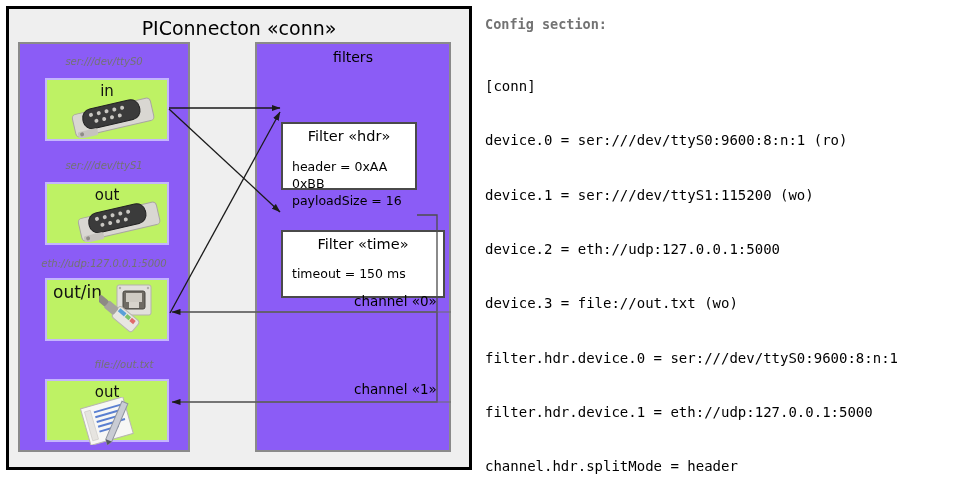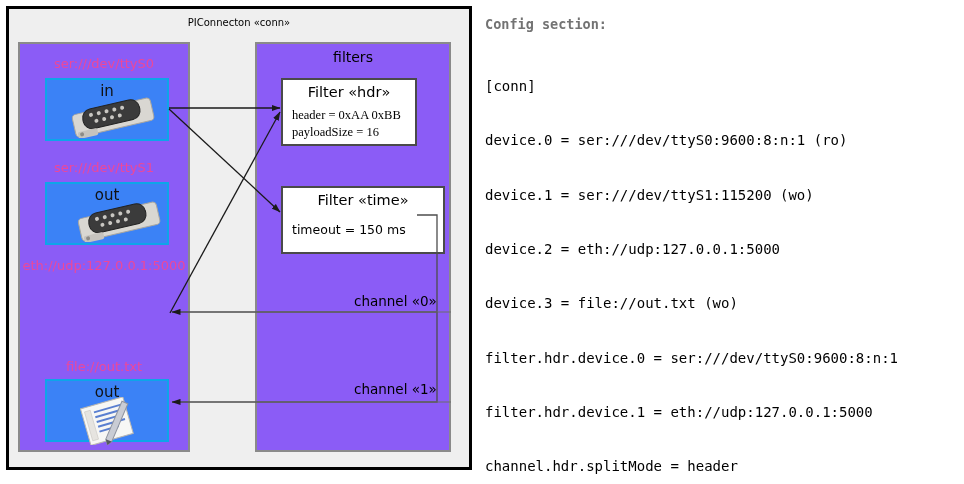--- a/index.html
+++ b/index.html
@@ -29,21 +29,21 @@
     background: #efefef;
     border: 3px solid #000000;
     box-sizing: border-box;
   }
 
   .outer-title {
     position: absolute;
     left: 0; top: 8px;
     width: 100%;
     text-align: center;
-    font-size: 10px;
+    font-size: 19px;
     color: #000;
   }
 
   .group-box {
     position: absolute;
     background: #8b5cf6;
     border: 2px solid #8a8a8a;
     box-sizing: border-box;
   }
   #devices-group {
@@ -59,29 +59,30 @@
     left: 0; top: 5px;
     width: 100%;
     text-align: center;
     font-size: 14px;
     color: #000;
   }
 
   .device-label {
     position: absolute;
     text-align: center;
-    font-size: 13px;
-    color: #ec4899;
+    font-size: 10px;
+    color: #737373;
     white-space: nowrap;
+    font-style: italic;
   }
 
   .device-box {
     position: absolute;
-    background: #3b82f6;
-    border: 2px solid #0ea5e9;
+    background: #bef264;
+    border: 2px solid #c4b5fd;
     box-sizing: border-box;
     text-decoration: underline;
   }
   .device-dir {
     position: absolute;
     top: 2px;
     left: 0;
     width: 100%;
     text-align: center;
     font-size: 15px;
@@ -98,20 +99,21 @@
   .icon-wrap {
     position: absolute;
     pointer-events: none;
   }
 
   .filter-box {
     position: absolute;
     background: #ffffff;
     border: 2px solid #4a4a4a;
     box-sizing: border-box;
+    margin-top: 44px;
   }
   .filter-title {
     position: absolute;
     top: 4px; left: 0;
     width: 100%;
     text-align: center;
     font-size: 14.5px;
     color: #000;
   }
   .filter-attrs {
@@ -219,22 +221,43 @@
           <circle cx="49" cy="21" r="2" fill="#c9c7c2"></circle>
           <circle cx="57" cy="21" r="2" fill="#c9c7c2"></circle>
           <rect x="12" y="28" width="20" height="7" rx="2" fill="#c6c3be"></rect>
           <circle cx="16" cy="31" r="2" fill="#8e8b86"></circle>
         </g>
       </svg>
     </span>
   </div>
 
   <div class="device-label" style="left:18px; top:258px; width:172px;">eth://udp:127.0.0.1:5000</div>
-
-  <div class="device-label" style="left:18px; top:359px; width:172px;">file://out.txt</div>
+  <div class="device-box" style="left:45px; top:278px; width:124px; height:63px;">
+    <div class="device-dir left">out/in</div>
+    <span class="icon-wrap" style="left:52px; top:3px; width:68px; height:58px;">
+      <svg width="68" height="58" viewBox="0 0 68 58">
+        <rect x="18" y="2" width="34" height="30" rx="2" fill="#e2e0dc" stroke="#b4b1ac" stroke-width="1"></rect>
+        <rect x="24" y="8" width="22" height="18" rx="2" fill="#6f6b64" stroke="#4b4843" stroke-width="1"></rect>
+        <rect x="27" y="10" width="16" height="9" fill="#cfcbc3"></rect>
+        <rect x="30" y="19" width="10" height="6" fill="#d8d4cc"></rect>
+        <circle cx="21" cy="5" r="1.2" fill="#b0ada8"></circle>
+        <circle cx="49" cy="5" r="1.2" fill="#b0ada8"></circle>
+        <g transform="rotate(40 28 36)">
+          <rect x="14" y="30" width="26" height="14" rx="3" fill="#e8e6e2" stroke="#b8b5b0" stroke-width="1"></rect>
+          <rect x="16" y="32" width="8" height="4" fill="#5aa0d8"></rect>
+          <rect x="25" y="32" width="5" height="4" fill="#7ec36a"></rect>
+          <rect x="31" y="32" width="5" height="4" fill="#e06a6a"></rect>
+          <rect x="2" y="33" width="13" height="9" rx="2" fill="#a6a39e"></rect>
+          <rect x="-8" y="34" width="11" height="7" rx="2" fill="#8d8a85"></rect>
+        </g>
+      </svg>
+    </span>
+  </div>
+
+  <div class="device-label" style="left:18px; top:359px; width:172px;padding-left:20px;">file://out.txt</div>
   <div class="device-box" style="left:45px; top:379px; width:124px; height:63px;">
     <div class="device-dir">out</div>
     <span class="icon-wrap" style="left:28px; top:16px; width:72px; height:48px;">
       <svg width="72" height="48" viewBox="0 0 72 48">
         <g transform="rotate(-16 36 24)">
           <rect x="10" y="4" width="44" height="38" fill="#f7f7f5" stroke="#b9b6b1" stroke-width="1"></rect>
           <rect x="13" y="8" width="6" height="30" fill="#e6e4e0" stroke="#cbc8c3" stroke-width="0.6"></rect>
           <line x1="22" y1="11" x2="50" y2="11" stroke="#5a7fd0" stroke-width="2"></line>
           <line x1="22" y1="16" x2="50" y2="16" stroke="#5a7fd0" stroke-width="2"></line>
           <line x1="22" y1="21" x2="46" y2="21" stroke="#5a7fd0" stroke-width="2"></line>
@@ -244,21 +267,21 @@
         <g transform="rotate(-16 36 24)">
           <polygon points="26,40 52,8 57,12 31,44 26,46" fill="#c9ccd4" stroke="#8e939e" stroke-width="1"></polygon>
           <polygon points="26,40 31,44 26,46" fill="#55585e"></polygon>
         </g>
       </svg>
     </span>
   </div>
 
   <div class="filter-box" style="left:281px; top:78px; width:136px; height:68px;">
     <div class="filter-title">Filter «hdr»</div>
-    <div class="filter-attrs" style="top:27px;font-family:Liberation Serif, serif;">
+    <div class="filter-attrs" style="top:34px;">
       <div>header = 0xAA 0xBB</div>
       <div>payloadSize = 16</div>
     </div>
   </div>
 
   <div class="filter-box" style="left:281px; top:186px; width:164px; height:68px;">
     <div class="filter-title">Filter «time»</div>
     <div class="filter-attrs" style="top:33px;">
       <div>timeout = 150 ms</div>
     </div>

